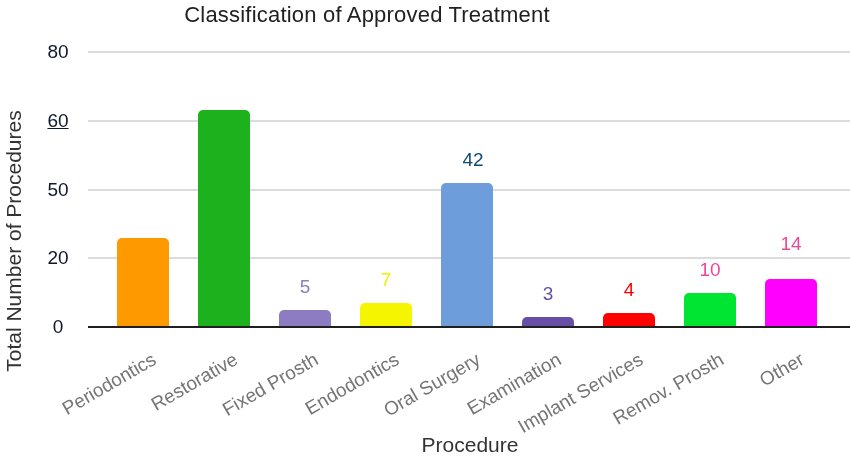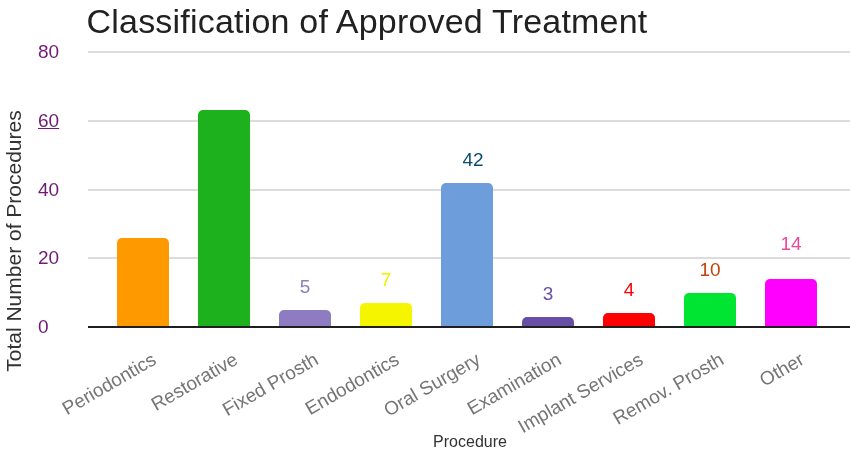--- a/index.html
+++ b/index.html
@@ -3,43 +3,43 @@
 <meta charset="utf-8">
 <style>
   * { margin: 0; padding: 0; box-sizing: border-box; }
   html, body { width: 850px; height: 460px; background: #ffffff; overflow: hidden; }
   body { font-family: "Liberation Sans", sans-serif; position: relative; }
 
   .chart-root { position: absolute; left: 0; top: 0; width: 850px; height: 460px; background: #fff; }
 
   .chart-title {
     position: absolute; left: 0; top: 2px; width: 734px;
-    text-align: center; font-size: 34px; color: #212121;
+    text-align: center; font-size: 22px; color: #212121;
     letter-spacing: 0.2px;
   }
 
   .y-axis-title {
     position: absolute; left: -154px; top: 229px; width: 336px; height: 24px;
     transform: rotate(-90deg); transform-origin: center center;
     text-align: center; font-size: 21px; color: #333333; white-space: nowrap;
   }
 
   .x-axis-title {
     position: absolute; left: 270px; top: 433px; width: 400px;
-    text-align: center; font-size: 16px; color: #333333;
+    text-align: center; font-size: 21px; color: #333333;
   }
 
   .plot { position: absolute; left: 0; top: 0; width: 850px; height: 460px; }
 
   .gridline { position: absolute; height: 2px; background: #dcdcdc; }
   .axis-line { position: absolute; height: 2px; background: #1f1f1f; z-index: 3; }
 
   .y-tick-label {
-    position: absolute; width: 40px; text-align: left;
-    font-size: 19px; color: #701a75;
+    position: absolute; width: 40px; text-align: center;
+    font-size: 19px; color: #0f172a;
   }
 
   .bar { position: absolute; border-radius: 5px 5px 0 0; z-index: 2; }
 
   .bar-value-label {
     position: absolute; width: 80px; text-align: center;
     font-size: 19px; z-index: 2;
   }
 
   .x-tick-anchor { position: absolute; width: 0; height: 0; }
@@ -54,21 +54,21 @@
 
 <div class="chart-root">
   <div class="chart-title">Classification of Approved Treatment</div>
   <div class="y-axis-title">Total Number of Procedures</div>
   <div class="plot">
       <div class="axis-line" style="left: 88px; width: 762px; top: 326px;"></div>
       <div class="y-tick-label" style="left: 38px; top: 316px;">0</div>
       <div class="gridline" style="left: 88px; width: 762px; top: 257.25px;"></div>
       <div class="y-tick-label" style="left: 38px; top: 247.25px;">20</div>
       <div class="gridline" style="left: 88px; width: 762px; top: 188.5px;"></div>
-      <div class="y-tick-label" style="left: 38px; top: 178.5px;">40</div>
+      <div class="y-tick-label" style="left: 38px; top: 178.5px;">50</div>
       <div class="gridline" style="left: 88px; width: 762px; top: 119.75px;"></div>
       <div class="y-tick-label" style="left: 38px; top: 109.75px; text-decoration: underline;">60</div>
       <div class="gridline" style="left: 88px; width: 762px; top: 51px;"></div>
       <div class="y-tick-label" style="left: 38px; top: 41px;">80</div>
       <div class="bar" style="left: 117px; top: 238px; width: 52px; height: 89px; background: rgb(255, 153, 0);"></div>
       <div class="x-tick-anchor" style="left: 155px; top: 347px;">
         <div class="x-tick-label">Periodontics</div>
       </div>
       <div class="bar" style="left: 198px; top: 110px; width: 52px; height: 217px; background: rgb(29, 178, 29);"></div>
       <div class="x-tick-anchor" style="left: 236px; top: 347px;">
@@ -93,21 +93,21 @@
       <div class="bar-value-label" style="left: 508px; top: 283px; color: rgb(103, 78, 167);">3</div>
       <div class="x-tick-anchor" style="left: 560px; top: 347px;">
         <div class="x-tick-label">Examination</div>
       </div>
       <div class="bar" style="left: 603px; top: 313px; width: 52px; height: 14px; background: rgb(255, 0, 0);"></div>
       <div class="bar-value-label" style="left: 589px; top: 279px; color: rgb(255, 0, 0);">4</div>
       <div class="x-tick-anchor" style="left: 641px; top: 347px;">
         <div class="x-tick-label">Implant Services</div>
       </div>
       <div class="bar" style="left: 684px; top: 293px; width: 52px; height: 34px; background: rgb(0, 229, 50);"></div>
-      <div class="bar-value-label" style="left: 670px; top: 259px; color: #c2410c;">10</div>
+      <div class="bar-value-label" style="left: 670px; top: 259px; color: #ec4899;">10</div>
       <div class="x-tick-anchor" style="left: 722px; top: 347px;">
         <div class="x-tick-label">Remov. Prosth</div>
       </div>
       <div class="bar" style="left: 765px; top: 279px; width: 52px; height: 48px; background: rgb(255, 0, 255);"></div>
       <div class="bar-value-label" style="left: 751px; top: 233px; color: #ec4899;">14</div>
       <div class="x-tick-anchor" style="left: 803px; top: 347px;">
         <div class="x-tick-label">Other</div>
       </div>
     </div>
   <div class="x-axis-title">Procedure</div>

